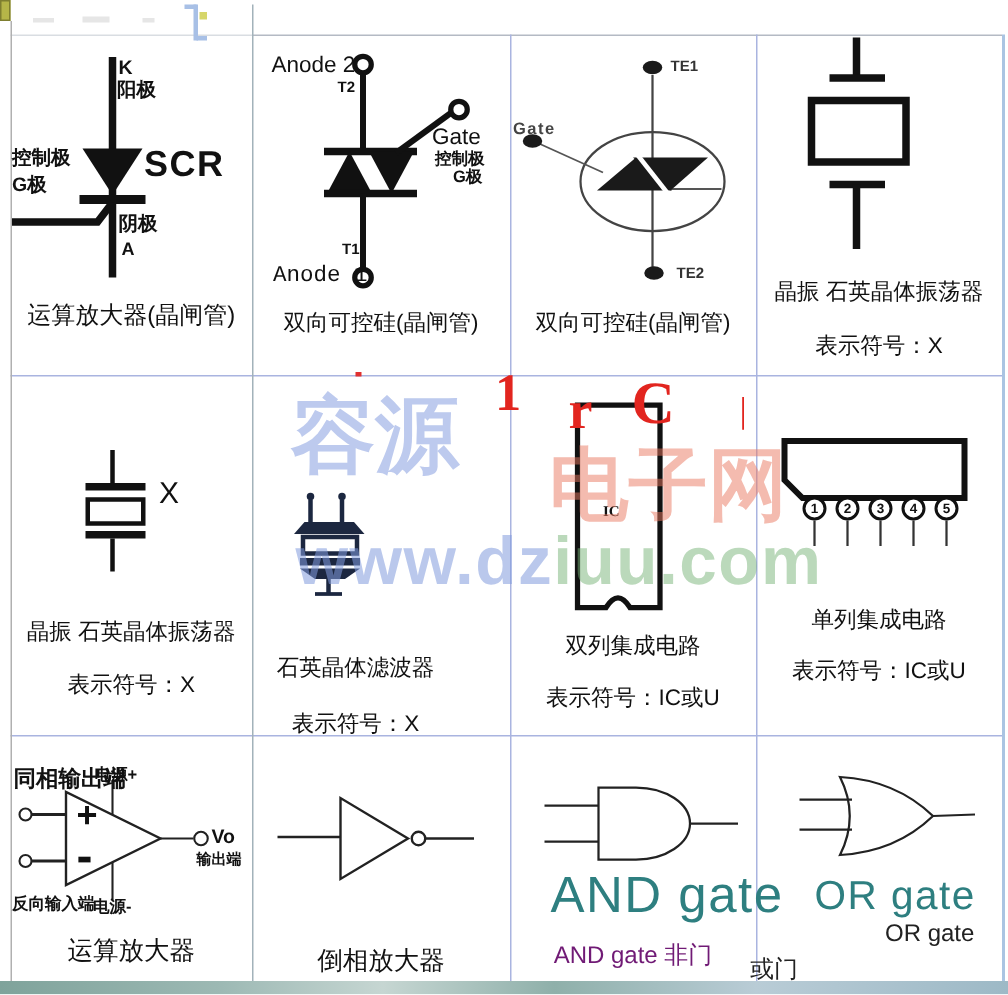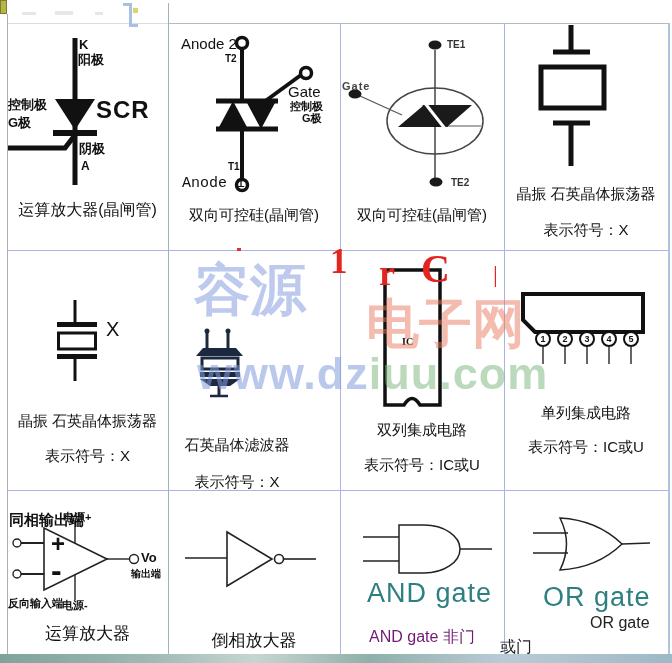--- a/index.html
+++ b/index.html
@@ -216,21 +216,21 @@
     <div class="cap" style="top:139px;font-size:17px;">倒相放大器</div>
   </div>
 
   <div class="cell" style="left:340px;top:490px;width:164px;height:164px;">
     <svg width="164" height="164">
       <line x1="23" y1="47" x2="59" y2="47" stroke="#222" stroke-width="1.5"></line>
       <line x1="23" y1="71" x2="59" y2="71" stroke="#222" stroke-width="1.5"></line>
       <path d="M59,35 H84 A36,24 0 0 1 84,83 H59 Z" stroke="#222" stroke-width="1.5" fill="none"></path>
       <line x1="120" y1="59" x2="152" y2="59" stroke="#222" stroke-width="1.5"></line>
     </svg>
-    <span class="lbl" style="left:27px;top:88px;font-size:27px;color:#2e7f80;letter-spacing:1px;">AND gate</span>
+    <span class="lbl" style="left:27px;top:88px;font-size:34px;color:#2e7f80;letter-spacing:1px;">AND gate</span>
     <div class="cap" style="top:137px;font-size:16px;color:#701a75;">AND gate 非门</div>
   </div>
 
   <div class="cell" style="left:504px;top:490px;width:148px;height:164px;">
     <svg width="164" height="164">
       <line x1="29" y1="43" x2="64" y2="43" stroke="#222" stroke-width="1.5"></line>
       <line x1="29" y1="63" x2="64" y2="63" stroke="#222" stroke-width="1.5"></line>
       <path d="M56,28 Q93,30 118,54 Q93,78 56,80 Q69,54 56,28 Z" stroke="#222" stroke-width="1.5" fill="none"></path>
       <line x1="118" y1="54" x2="146" y2="53" stroke="#222" stroke-width="1.5"></line>
     </svg>

